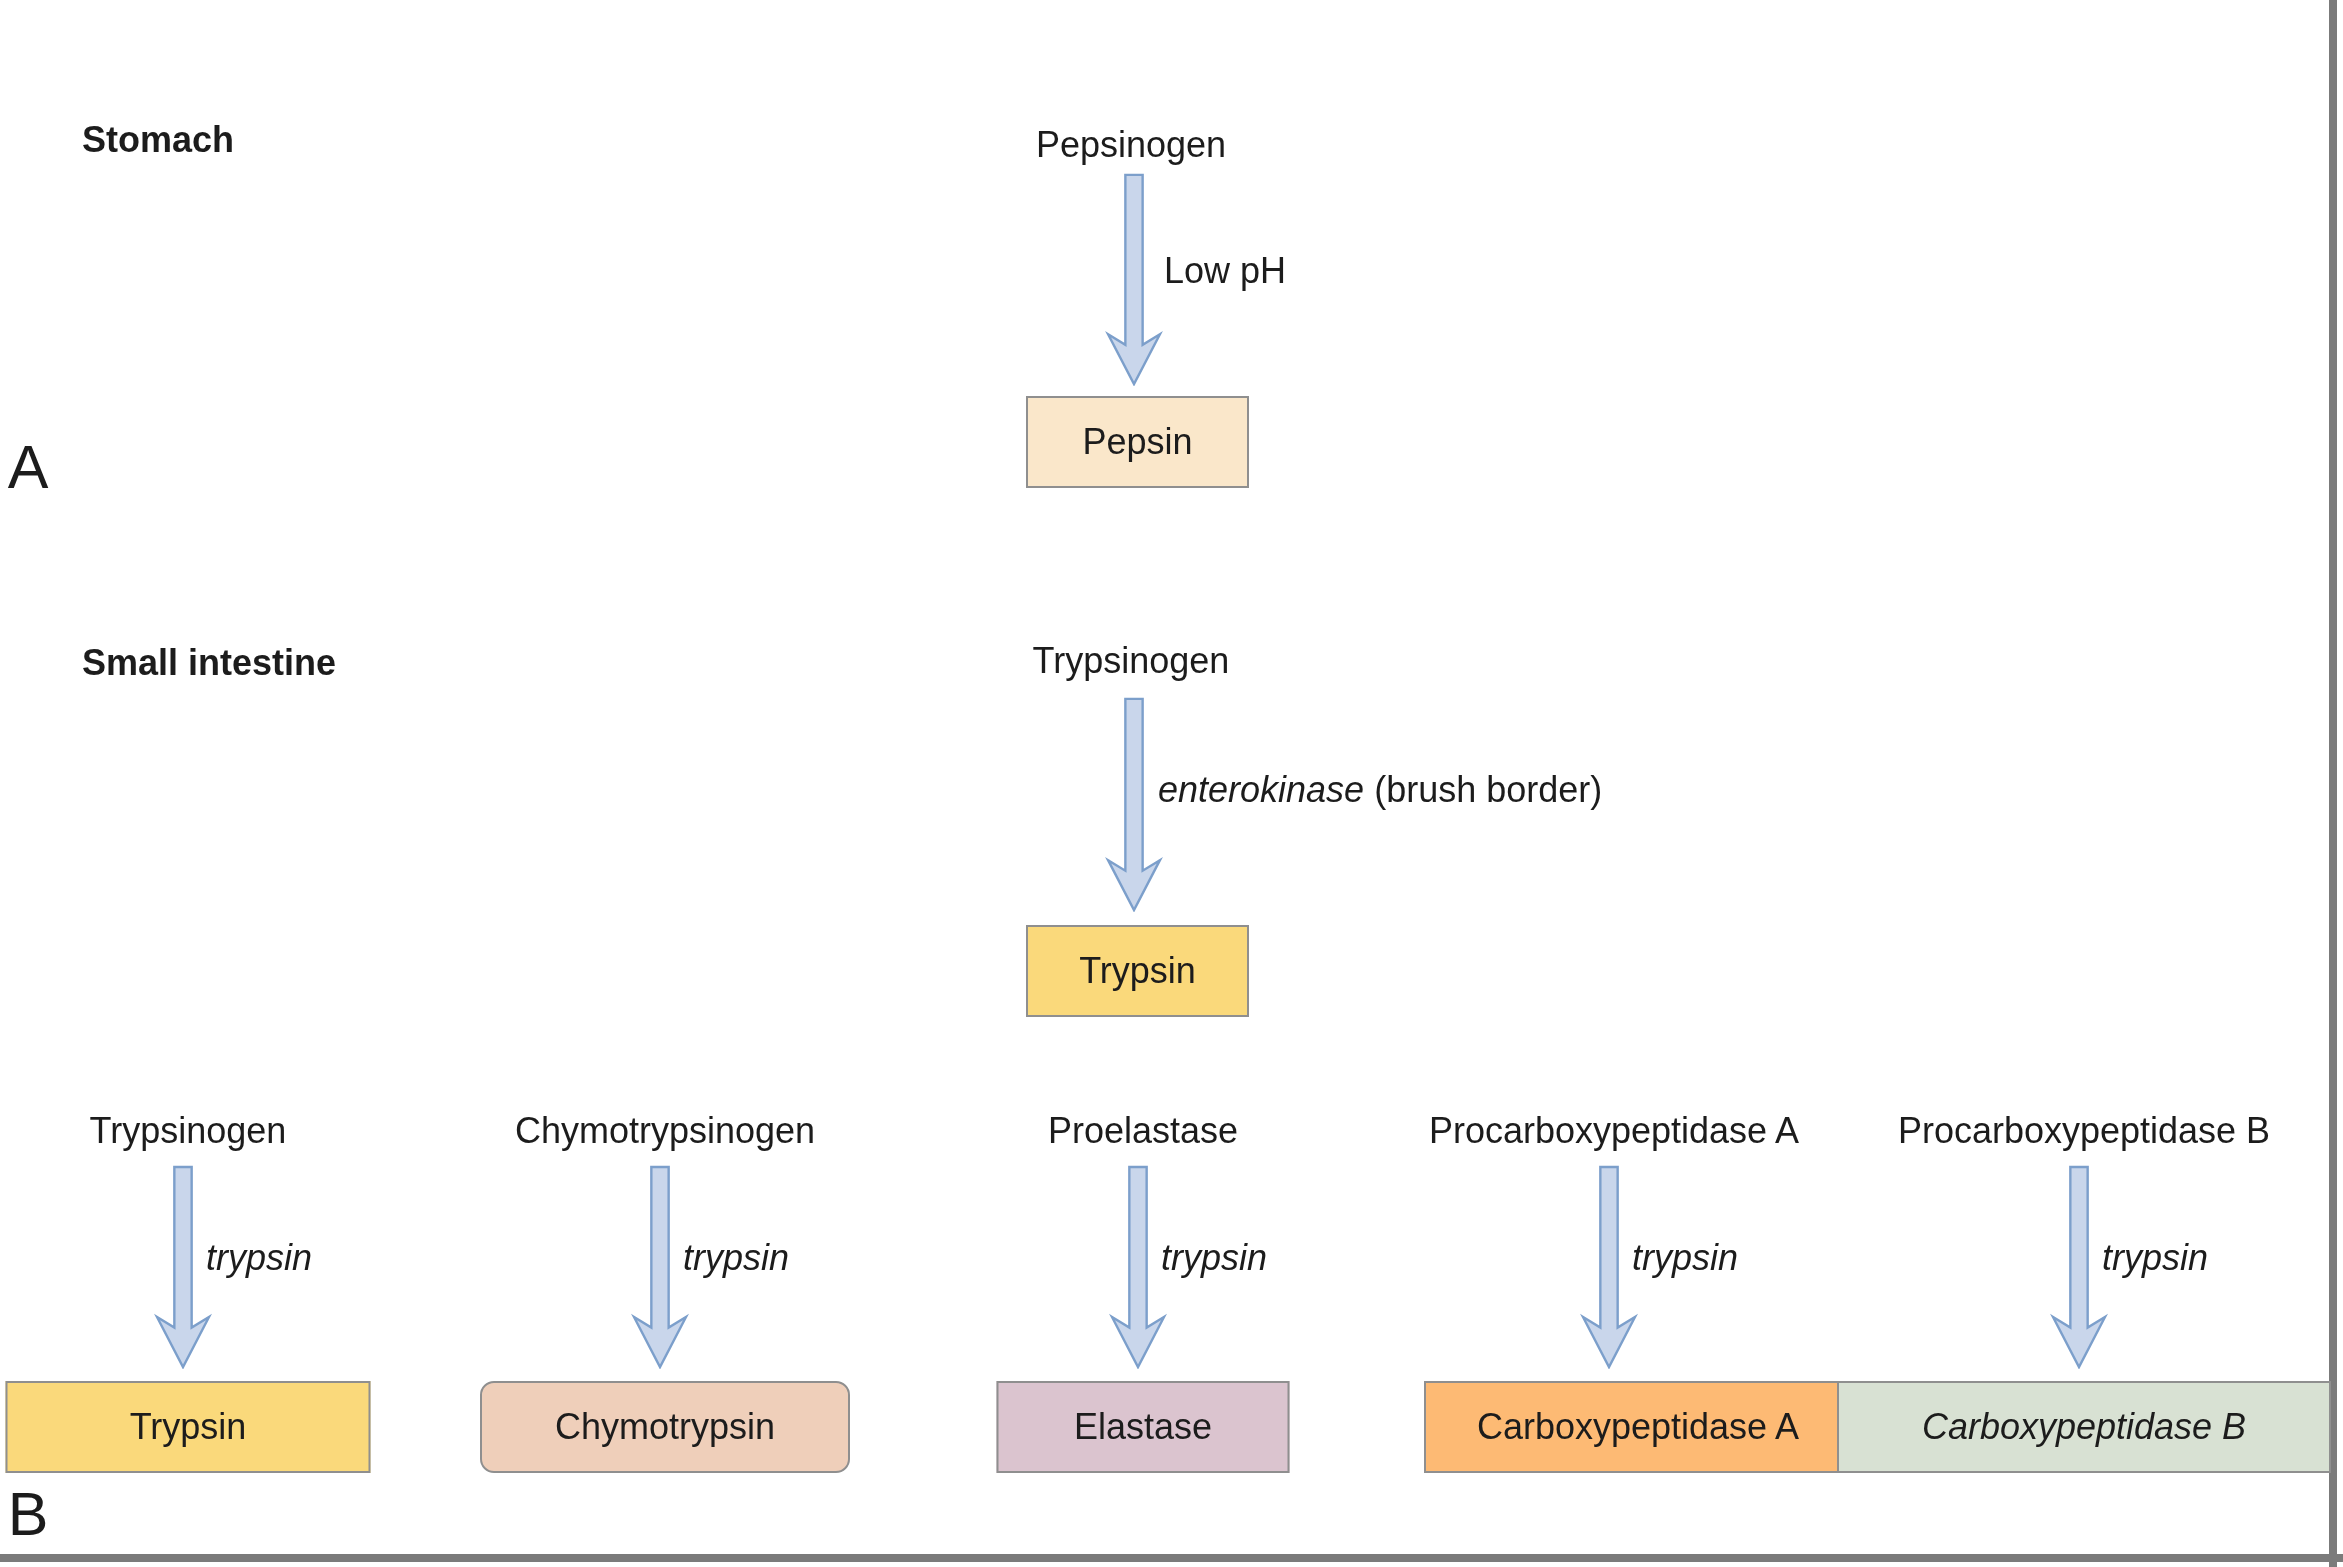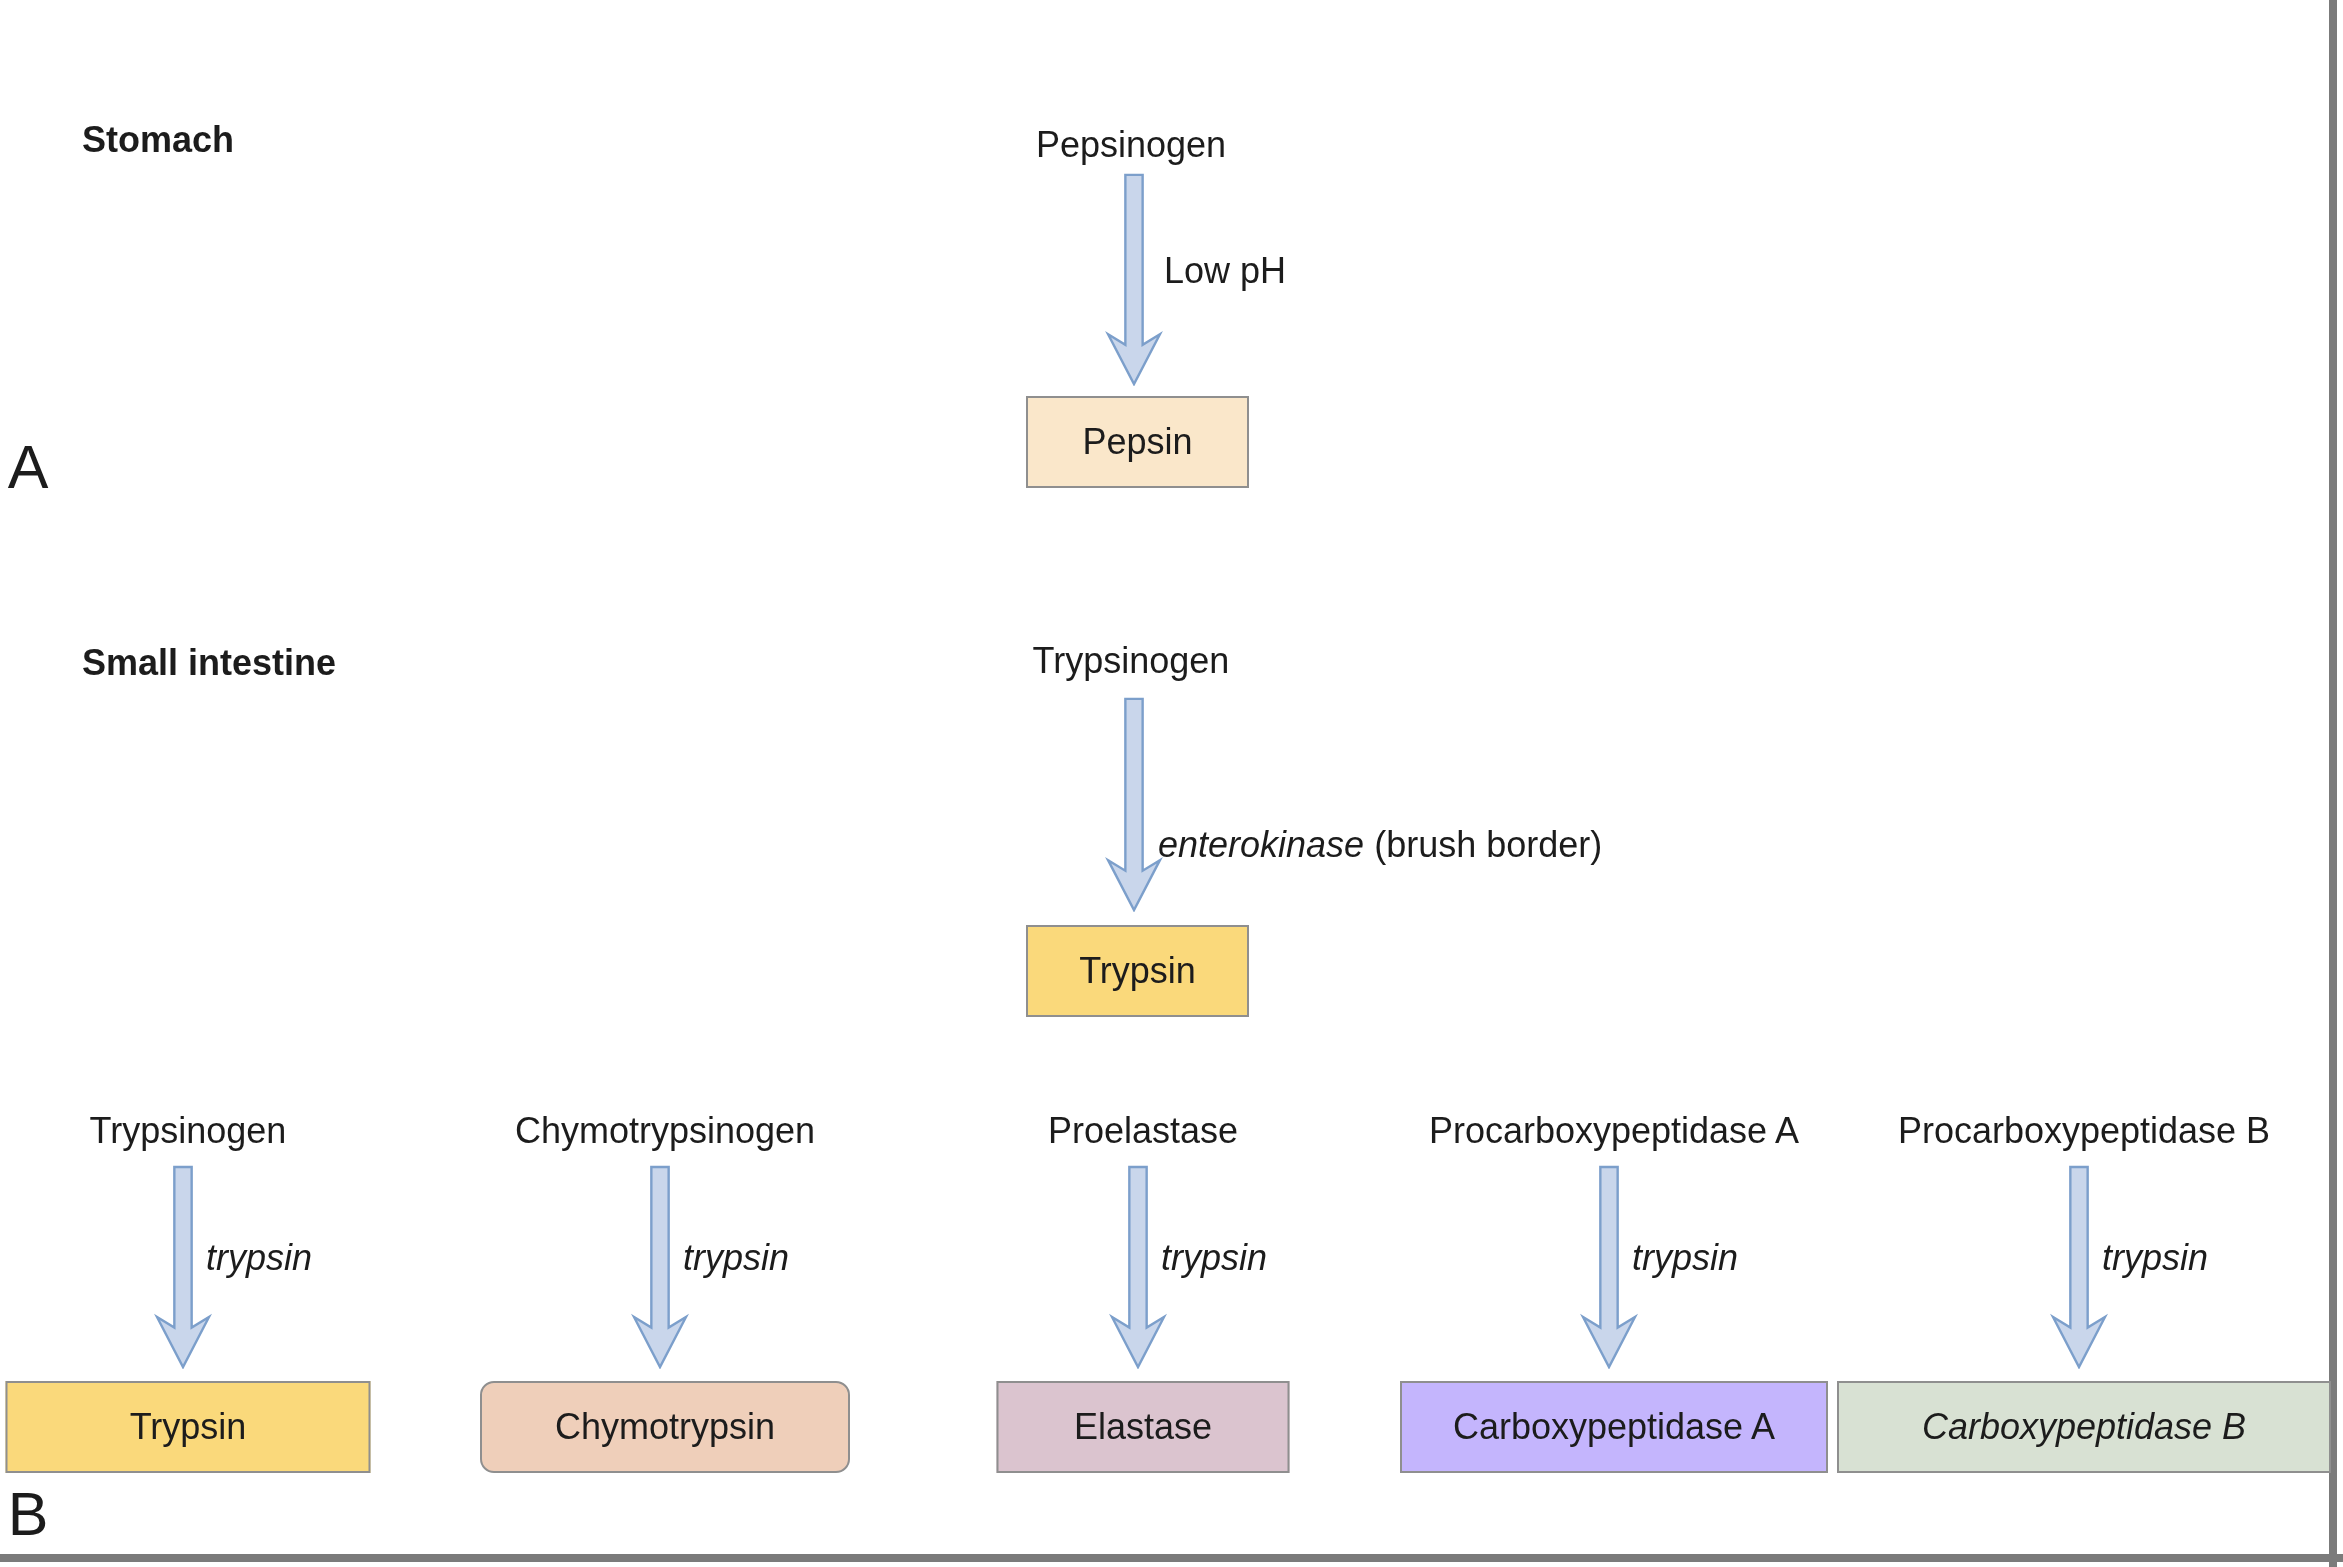--- a/index.html
+++ b/index.html
@@ -59,21 +59,21 @@
   <div class="region-label" style="left:82px;top:642px">Small intestine</div>
 
   <div class="center-label" style="top:640px">Trypsinogen</div>
 
   <div class="v-arrow" style="left:1105px;top:697px;height:215px">
       <svg width="58" height="215" viewBox="0 0 60 224">
         <polygon points="21,2 39,2 39,181 57,170 30,222 3,170 21,181" fill="#c9d6eb" stroke="#7c9fcb" stroke-width="2.5" stroke-linejoin="miter"></polygon>
       </svg>
     </div>
 
-  <div class="arrow-side-label" style="left:1158px;top:824px">
+  <div class="arrow-side-label" style="left:1158px;top:769px">
     <span class="it">enterokinase</span><span> (brush border)</span>
   </div>
 
   <div class="box" style="left: 1026px; top: 925px; width: 223px; background-color: rgb(250, 217, 123);">Trypsin</div>
 
   <div class="cascade-col" style="left:-100px">
     <div class="c-label">Trypsinogen</div>
     <div class="v-arrow c-arrow">
         <svg width="58" height="204" viewBox="0 0 60 212">
           <polygon points="21,2 39,2 39,169 57,158 30,210 3,158 21,169" fill="#c9d6eb" stroke="#7c9fcb" stroke-width="2.5" stroke-linejoin="miter"></polygon>
@@ -106,21 +106,21 @@
   </div>
 
   <div class="cascade-col" style="left:1326px">
     <div class="c-label">Procarboxypeptidase A</div>
     <div class="v-arrow c-arrow">
         <svg width="58" height="204" viewBox="0 0 60 212">
           <polygon points="21,2 39,2 39,169 57,158 30,210 3,158 21,169" fill="#c9d6eb" stroke="#7c9fcb" stroke-width="2.5" stroke-linejoin="miter"></polygon>
         </svg>
       </div>
     <div class="c-enzyme">trypsin</div>
-    <div class="box c-box" style="width: 428px; background-color: #c4b5fd;">Carboxypeptidase A</div>
+    <div class="box c-box" style="width: 428px; background-color: #fdba74; margin-left: 24px;">Carboxypeptidase A</div>
   </div>
 
   <div class="cascade-col" style="left:1796px">
     <div class="c-label">Procarboxypeptidase B</div>
     <div class="v-arrow c-arrow">
         <svg width="58" height="204" viewBox="0 0 60 212">
           <polygon points="21,2 39,2 39,169 57,158 30,210 3,158 21,169" fill="#c9d6eb" stroke="#7c9fcb" stroke-width="2.5" stroke-linejoin="miter"></polygon>
         </svg>
       </div>
     <div class="c-enzyme">trypsin</div>

